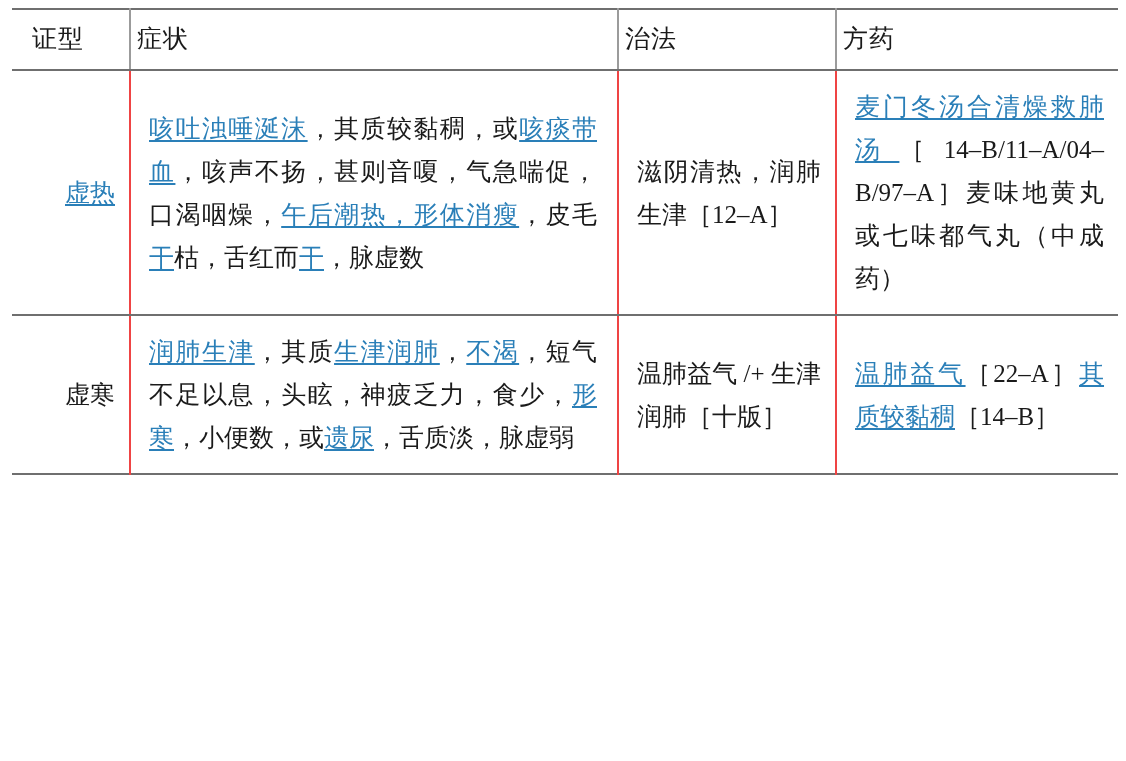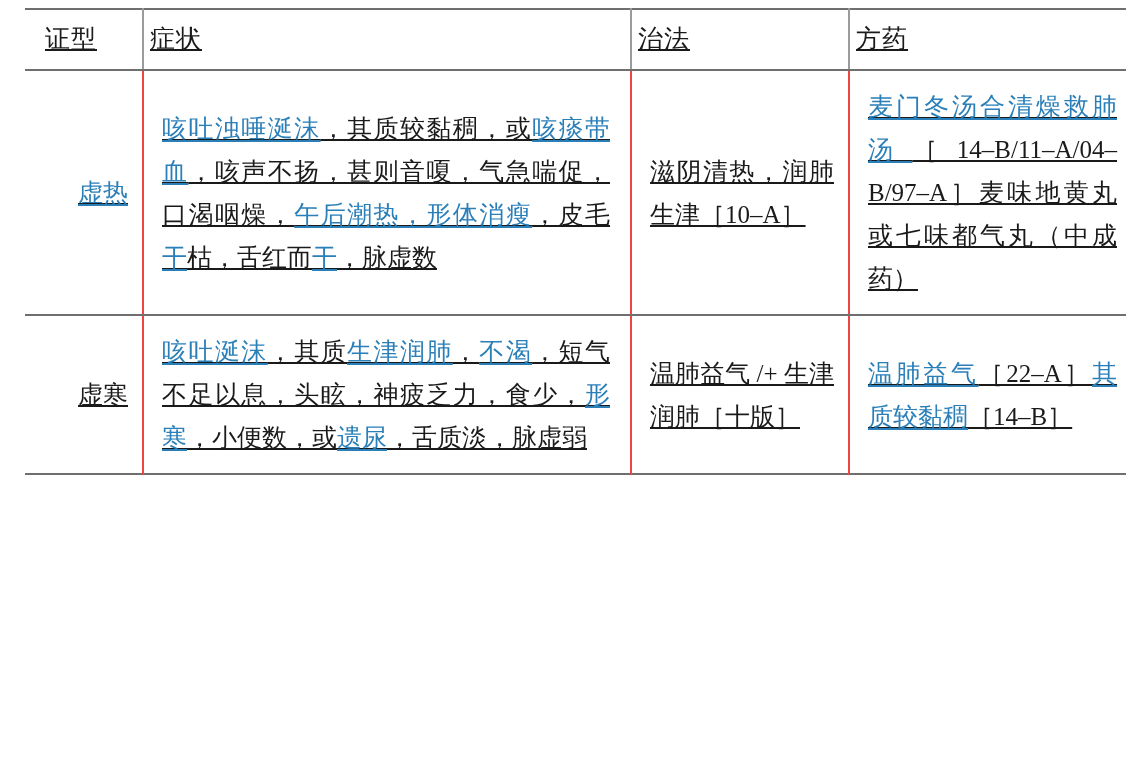--- a/index.html
+++ b/index.html
@@ -11,22 +11,21 @@
     width: 1126px;
     height: 761px;
     font-family: "Liberation Serif", "DejaVu Serif", serif;
     color: #1a1a1a;
   }
   .sheet {
     width: 1126px;
     height: 733px;
     position: relative;
     box-sizing: border-box;
-    padding: 8px 10px 10px 25px;
-    text-decoration: underline;
+    padding: 8px 10px 10px 12px;
   }
   table.tcm-table {
     border-collapse: collapse;
     width: 1106px;
     table-layout: fixed;
     border-top: 2px solid #6f6f6f;
     border-bottom: 2px solid #6f6f6f;
   }
   table.tcm-table col.c0 { width: 118px; }
   table.tcm-table col.c1 { width: 488px; }
@@ -101,32 +100,32 @@
     </thead>
     <tbody>
       <tr>
         <td class="col-pattern">
           <span class="cell-rich"><span class="u">虚热</span></span>
         </td>
         <td class="col-symptoms">
           <span class="cell-rich"><span class="u">咳吐浊唾涎沫</span><span class="plain">，其质较黏稠，或</span><span class="u">咳痰带血</span><span class="plain">，咳声不扬，甚则音嗄，气急喘促，口渴咽燥，</span><span class="u">午后潮热，形体消瘦</span><span class="plain">，皮毛</span><span class="u">干</span><span class="plain">枯，舌红而</span><span class="u">干</span><span class="plain">，脉虚数</span></span>
         </td>
         <td class="col-method">
-          <span class="cell-rich"><span class="plain">滋阴清热，润肺生津［10–A］</span></span>
+          <span class="cell-rich"><span class="plain">滋阴清热，润肺生津［12–A］</span></span>
         </td>
         <td class="col-formula">
           <span class="cell-rich"><span class="u">麦门冬汤合清燥救肺汤</span><span class="plain">［14–B/11–A/04–B/97–A］麦味地黄丸或七味都气丸（中成药）</span></span>
         </td>
       </tr>
       <tr>
         <td class="col-pattern">
           <span class="cell-rich"><span class="plain">虚寒</span></span>
         </td>
         <td class="col-symptoms">
-          <span class="cell-rich"><span class="u">咳吐涎沫</span><span class="plain">，其质</span><span class="u">生津润肺</span><span class="plain">，</span><span class="u">不渴</span><span class="plain">，短气不足以息，头眩，神疲乏力，食少，</span><span class="u">形寒</span><span class="plain">，小便数，或</span><span class="u">遗尿</span><span class="plain">，舌质淡，脉虚弱</span></span>
+          <span class="cell-rich"><span class="u">润肺生津</span><span class="plain">，其质</span><span class="u">生津润肺</span><span class="plain">，</span><span class="u">不渴</span><span class="plain">，短气不足以息，头眩，神疲乏力，食少，</span><span class="u">形寒</span><span class="plain">，小便数，或</span><span class="u">遗尿</span><span class="plain">，舌质淡，脉虚弱</span></span>
         </td>
         <td class="col-method">
           <span class="cell-rich"><span class="plain">温肺益气 /+ 生津润肺［十版］</span></span>
         </td>
         <td class="col-formula">
           <span class="cell-rich"><span class="u">温肺益气</span><span class="plain">［22–A］</span><span class="u">其质较黏稠</span><span class="plain">［14–B］</span></span>
         </td>
       </tr>
     </tbody>
   </table>

